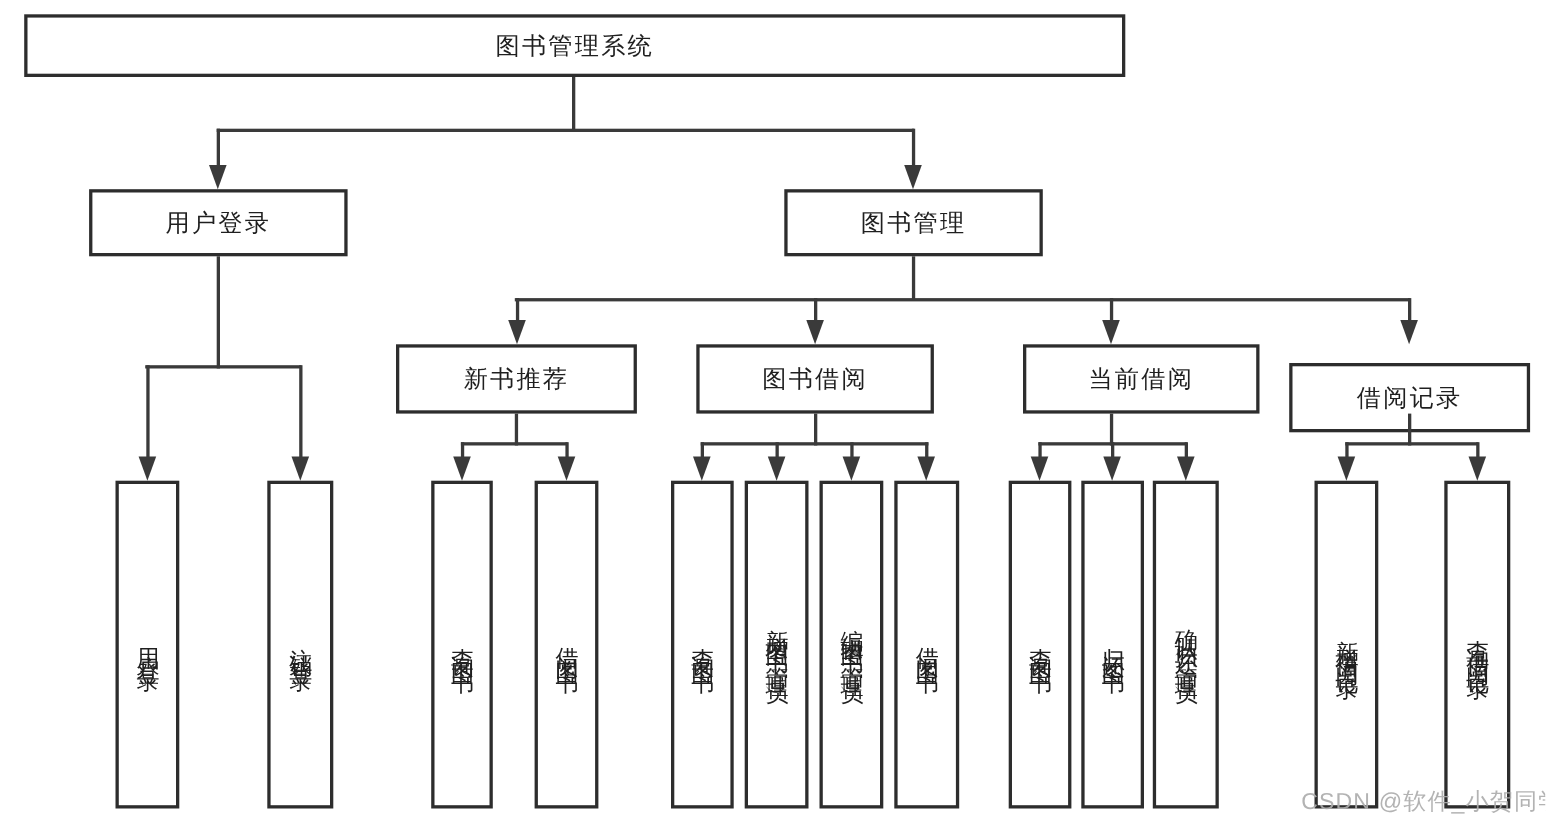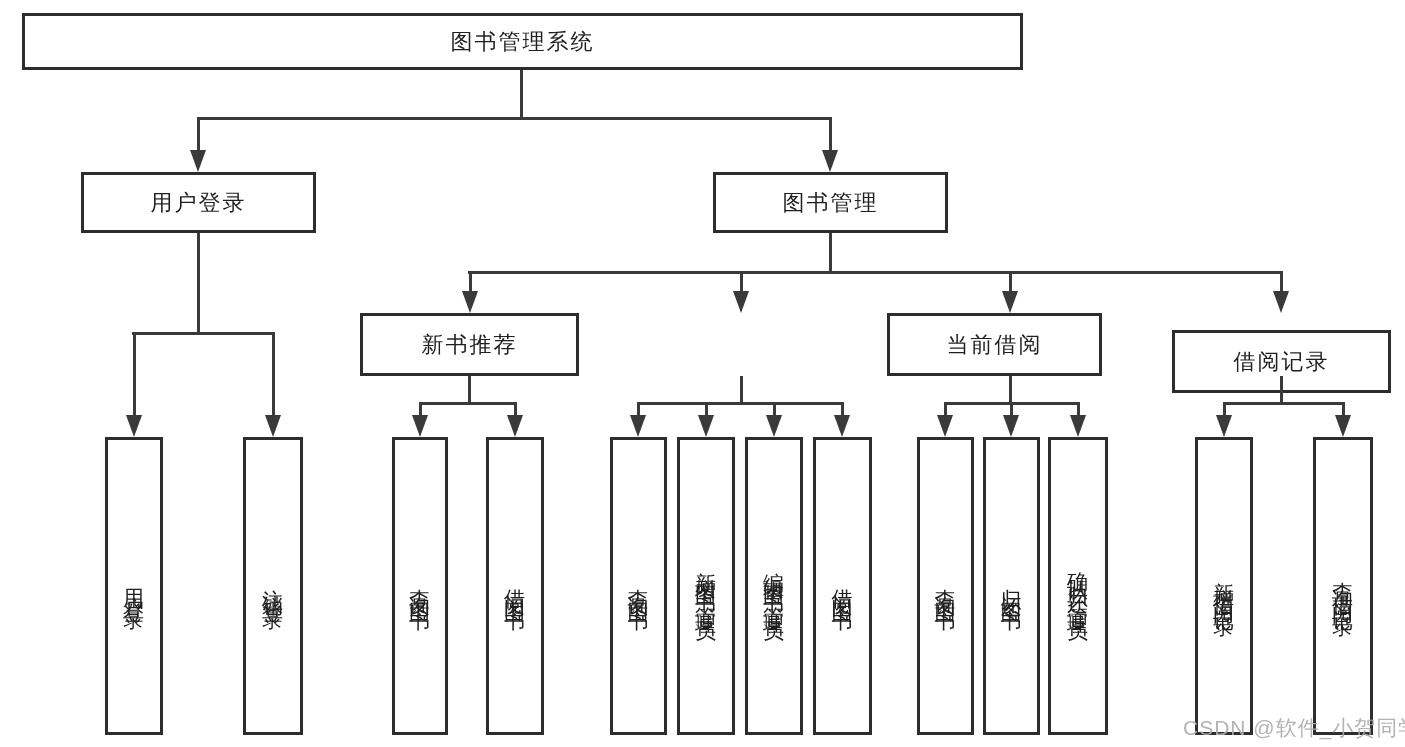--- a/index.html
+++ b/index.html
@@ -34,21 +34,22 @@
 <body>
 
 <div class="canvas">
 
   <div class="box hlabel" style="left:22px;top:13px;width:1001px;height:57px">图书管理系统</div>
 
   <div class="box hlabel" style="left:81px;top:172px;width:235px;height:61px">用户登录</div>
   <div class="box hlabel" style="left:360px;top:313px;width:219px;height:63px">新书推荐</div>
 
   <div class="box hlabel" style="left:713px;top:172px;width:235px;height:61px">图书管理</div>
-  <div class="box hlabel" style="left:887px;top:313px;width:215px;height:63px">当前借阅</div>
+  <div class="box hlabel" style="left:633px;top:313px;width:216px;height:63px">图书借阅</div>
+  <div class="box hlabel" style="left:930px;top:313px;width:215px;height:63px">当前借阅</div>
   <div class="box hlabel" style="left:1172px;top:330px;width:219px;height:63px">借阅记录</div>
 
   <div class="box leaf" style="left:105px;top:437px;width:58px;height:298px">用户登录</div>
   <div class="box leaf" style="left:243px;top:437px;width:60px;height:298px">注销登录</div>
 
   <div class="box leaf" style="left:392px;top:437px;width:56px;height:298px">查询图书</div>
   <div class="box leaf" style="left:486px;top:437px;width:58px;height:298px">借阅图书</div>
 
   <div class="box leaf" style="left:610px;top:437px;width:57px;height:298px">查询图书</div>
   <div class="box leaf" style="left:677px;top:437px;width:58px;height:298px">新增图书（管理员）</div>

